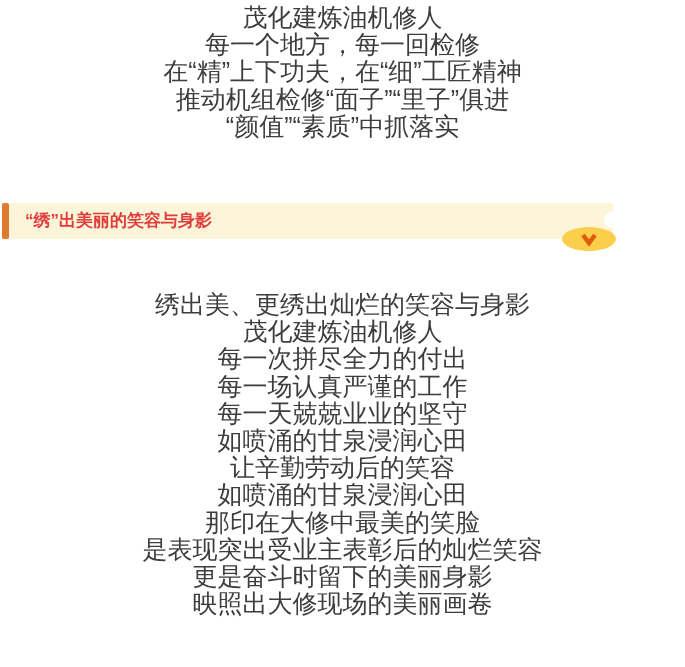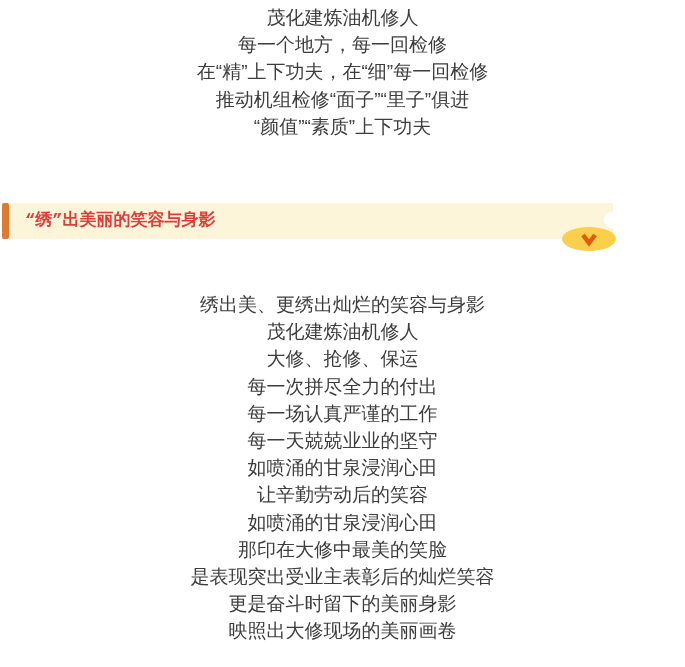--- a/index.html
+++ b/index.html
@@ -24,21 +24,21 @@
     overflow:hidden;
   }
   .poem{
     position:absolute;
     left:0;
     right:0;
   }
   .poem p{
     margin:0;
     text-align:center;
-    font-size:19px;
+    font-size:25px;
     line-height:27.2px;
     color:var(--poem-text);
     font-weight:400;
     white-space:nowrap;
   }
   .poem-intro{top:4px;}
   .poem-body{top:291px;}
   .banner{
     position:absolute;
     left:2px;
@@ -59,21 +59,20 @@
   .banner-title{
     position:absolute;
     left:23px;
     top:0;
     height:36px;
     line-height:36px;
     font-size:17px;
     font-weight:700;
     color:var(--banner-title);
     white-space:nowrap;
-    font-family:Liberation Mono, monospace;
   }
   .banner-notch{
     position:absolute;
     left:604px;
     top:212px;
     width:16px;
     height:16px;
     border-radius:50%;
     background:var(--page-background);
   }
@@ -95,42 +94,41 @@
   .toggle svg{display:block;}
 </style>
 </head>
 <body>
 
 <div class="page">
 
   <div class="poem poem-intro">
     <p>茂化建炼油机修人</p>
     <p>每一个地方，每一回检修</p>
-    <p>在“精”上下功夫，在“细”每一回检修</p>
+    <p>在“精”上下功夫，在“细”工匠精神</p>
     <p>推动机组检修“面子”“里子”俱进</p>
-    <p>“颜值”“素质”上下功夫</p>
+    <p>“颜值”“素质”中抓落实</p>
   </div>
 
   <div class="banner">
     <span class="accent-bar"></span>
     <span class="banner-title">“绣”出美丽的笑容与身影</span>
   </div>
   <div class="banner-notch"></div>
   <button class="toggle">
     <span>
       <svg width="20" height="15" viewBox="0 0 20 15">
         <polyline points="4,3 10,11 16,3" fill="none" stroke="var(--toggle-chevron)" stroke-width="4.5" stroke-linejoin="miter"></polyline>
       </svg>
     </span>
   </button>
 
   <div class="poem poem-body">
     <p>绣出美、更绣出灿烂的笑容与身影</p>
     <p>茂化建炼油机修人</p>
-    <p>大修、抢修、保运</p>
     <p>每一次拼尽全力的付出</p>
     <p>每一场认真严谨的工作</p>
     <p>每一天兢兢业业的坚守</p>
     <p>如喷涌的甘泉浸润心田</p>
     <p>让辛勤劳动后的笑容</p>
     <p>如喷涌的甘泉浸润心田</p>
     <p>那印在大修中最美的笑脸</p>
     <p>是表现突出受业主表彰后的灿烂笑容</p>
     <p>更是奋斗时留下的美丽身影</p>
     <p>映照出大修现场的美丽画卷</p>

